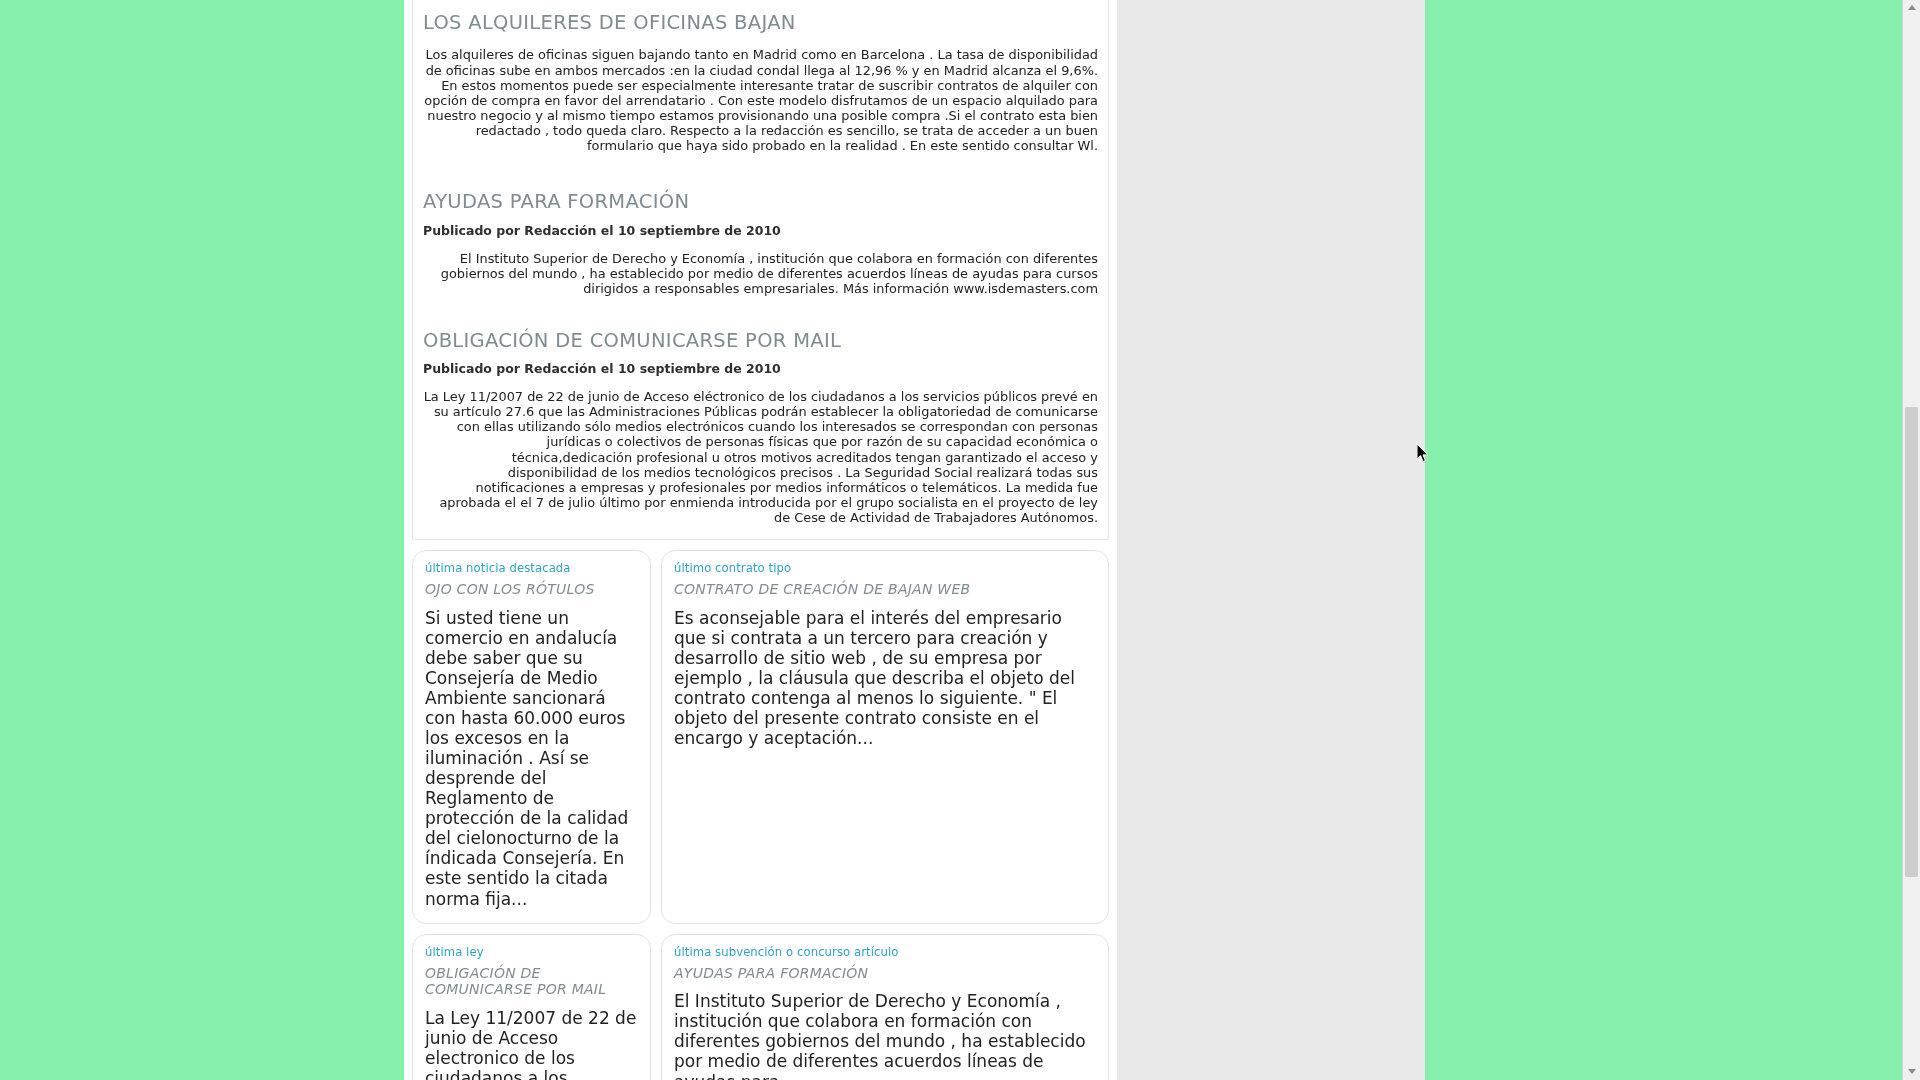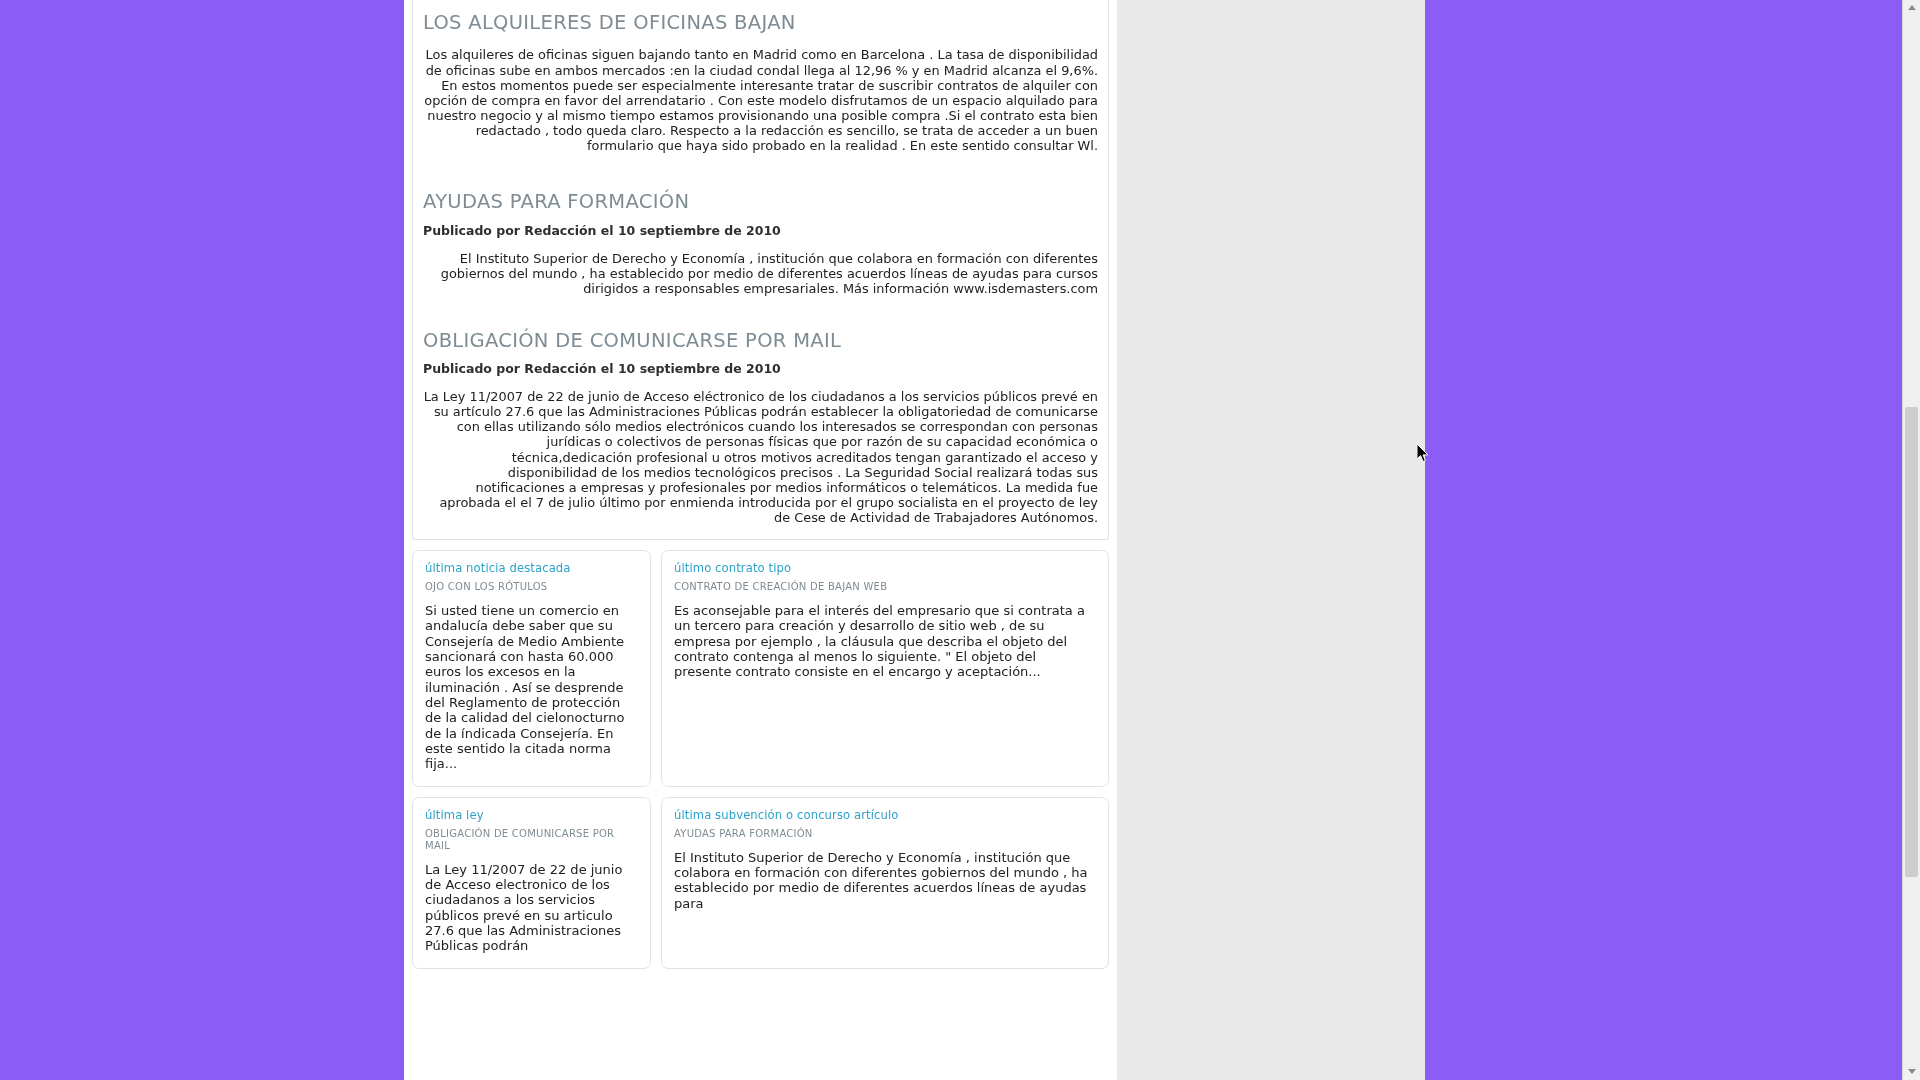--- a/index.html
+++ b/index.html
@@ -9,21 +9,21 @@
     width: 1920px;
     height: 1080px;
     overflow: hidden;
     font-family: "DejaVu Sans", sans-serif;
   }
 
   .screen {
     position: relative;
     width: 1920px;
     height: 1080px;
-    background: #8b5cf6;
+    background: #86efac;
   }
 
   
   .page-bg {
     position: absolute;
     left: 404px;
     top: 0;
     width: 1021px;
     height: 1080px;
     background: #e9e9e9;
@@ -98,47 +98,48 @@
     display: flex;
     flex-wrap: wrap;
     gap: 10px;
     box-sizing: border-box;
   }
 
   .box {
     width: 239px;
     background: #ffffff;
     border: 1px solid #e2e2e2;
-    border-radius: 7px;
+    border-radius: 14px;
     padding: 10px 12px 14px 12px;
     box-sizing: border-box;
   }
 
   .box.wide {
     width: 448px;
   }
 
   .box-kicker {
     font-size: 11.6px;
     color: #2ca2c9;
     margin: 0 0 6px 0;
     letter-spacing: 0.1px;
   }
 
   .box-title {
-    font-size: 10px;
+    font-size: 14px;
     font-weight: normal;
     color: #7f8c93;
     letter-spacing: 0.25px;
     margin: 0 0 10px 0;
     line-height: 1.2;
+    font-style: italic;
   }
 
   .box-text {
-    font-size: 13px;
+    font-size: 17px;
     line-height: 1.18;
     color: #222222;
     margin: 0;
   }
 
   
   .sidebar-col {
     position: absolute;
     left: 1117px;
     top: 0;

